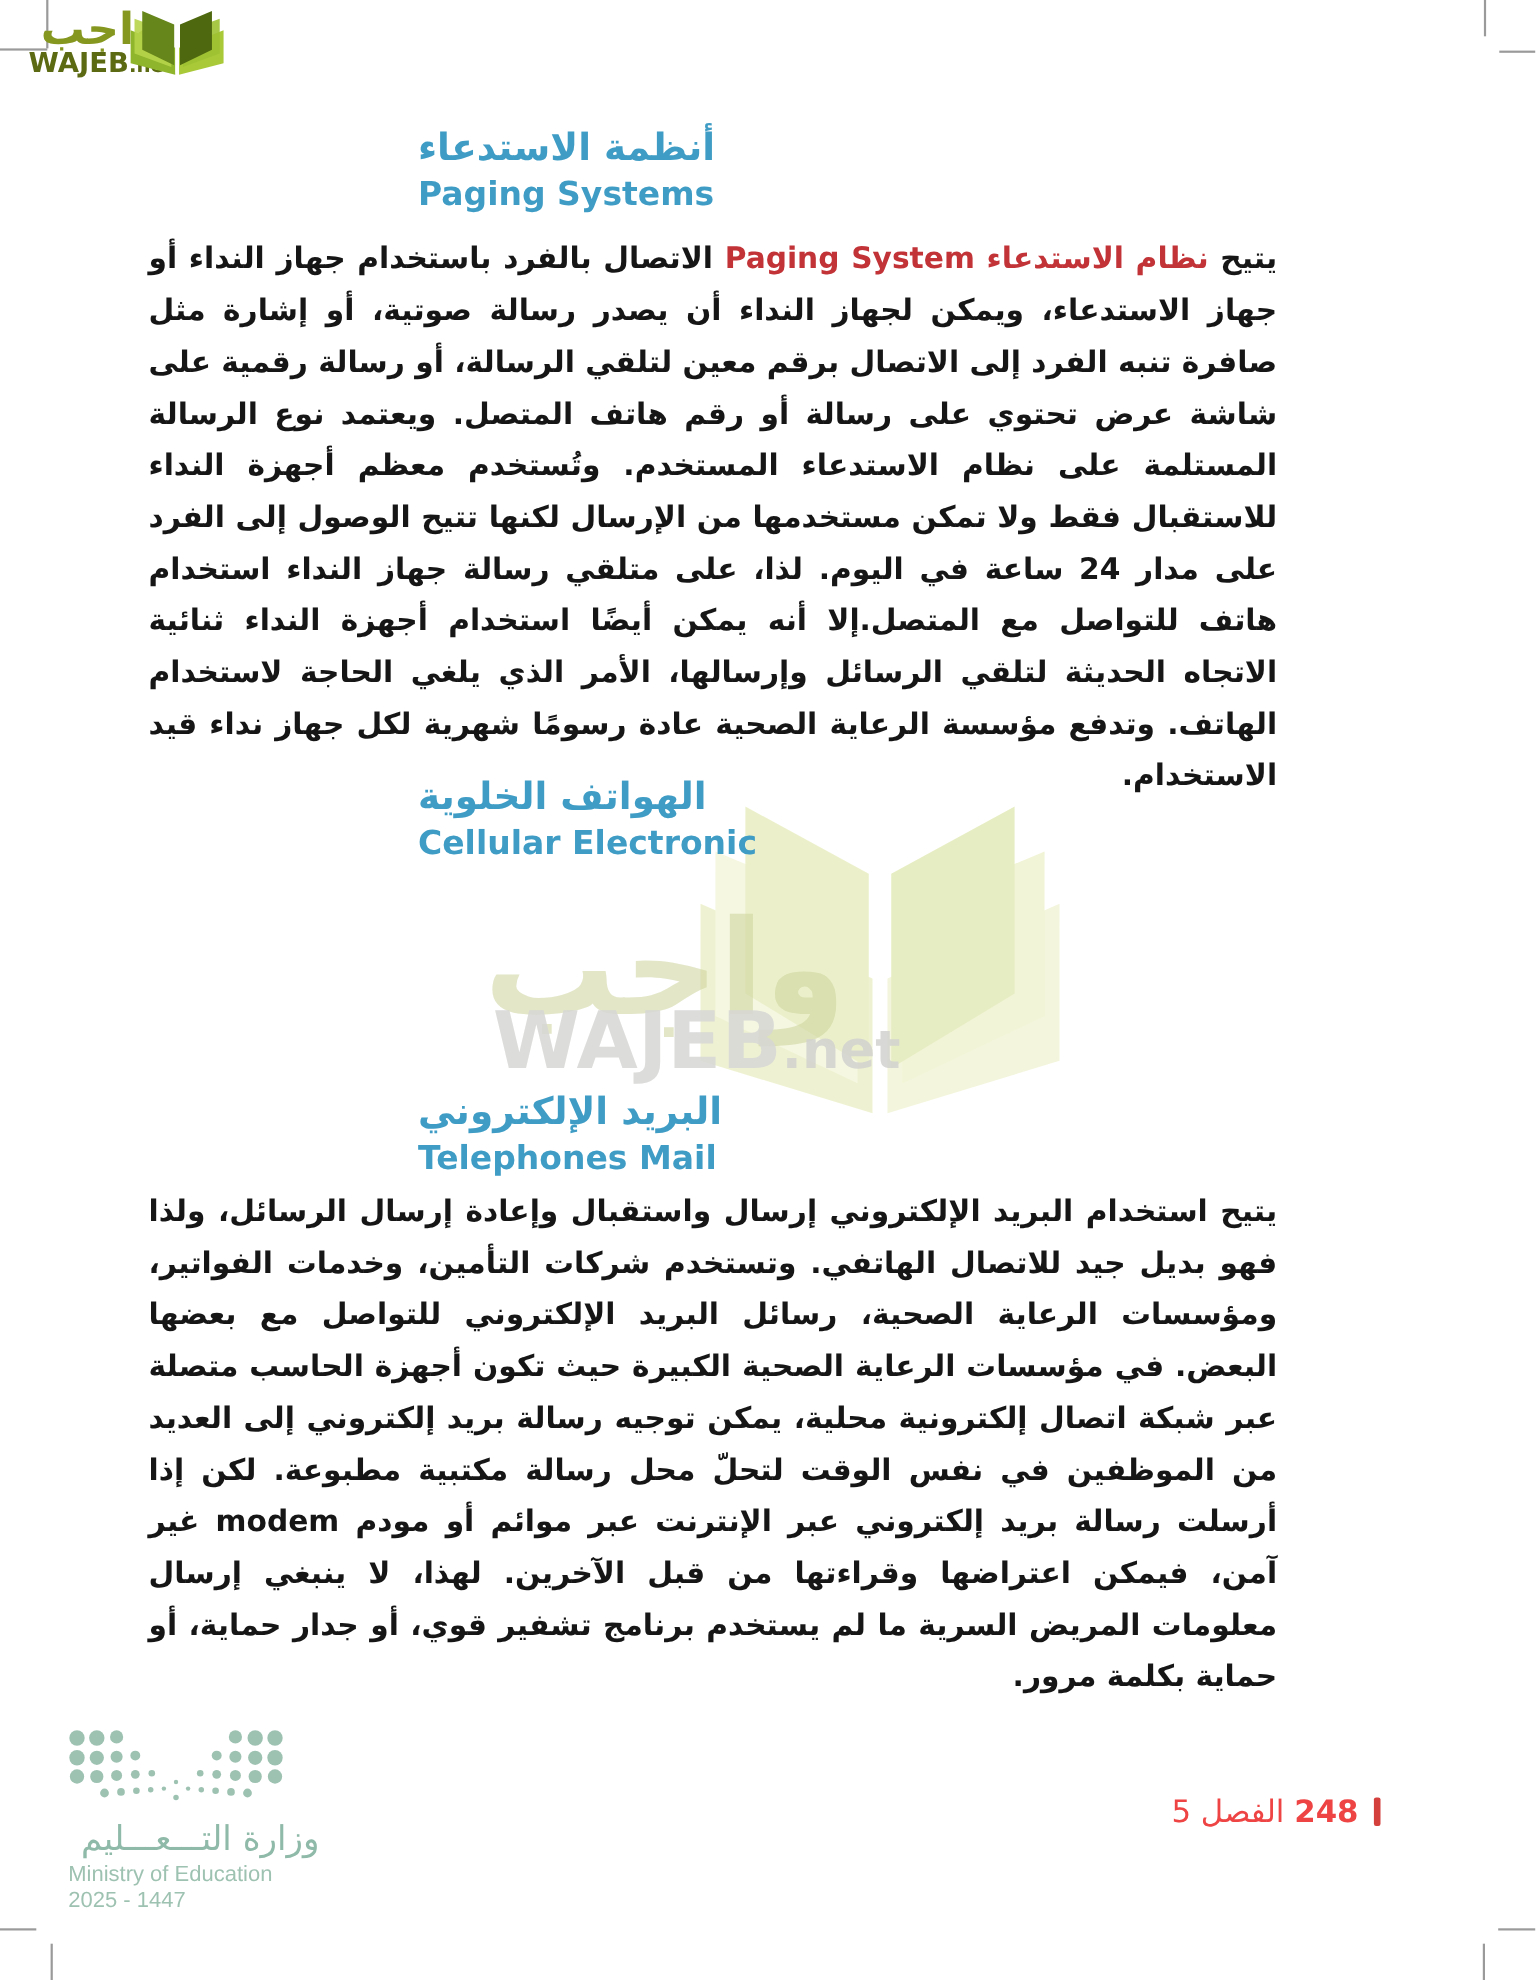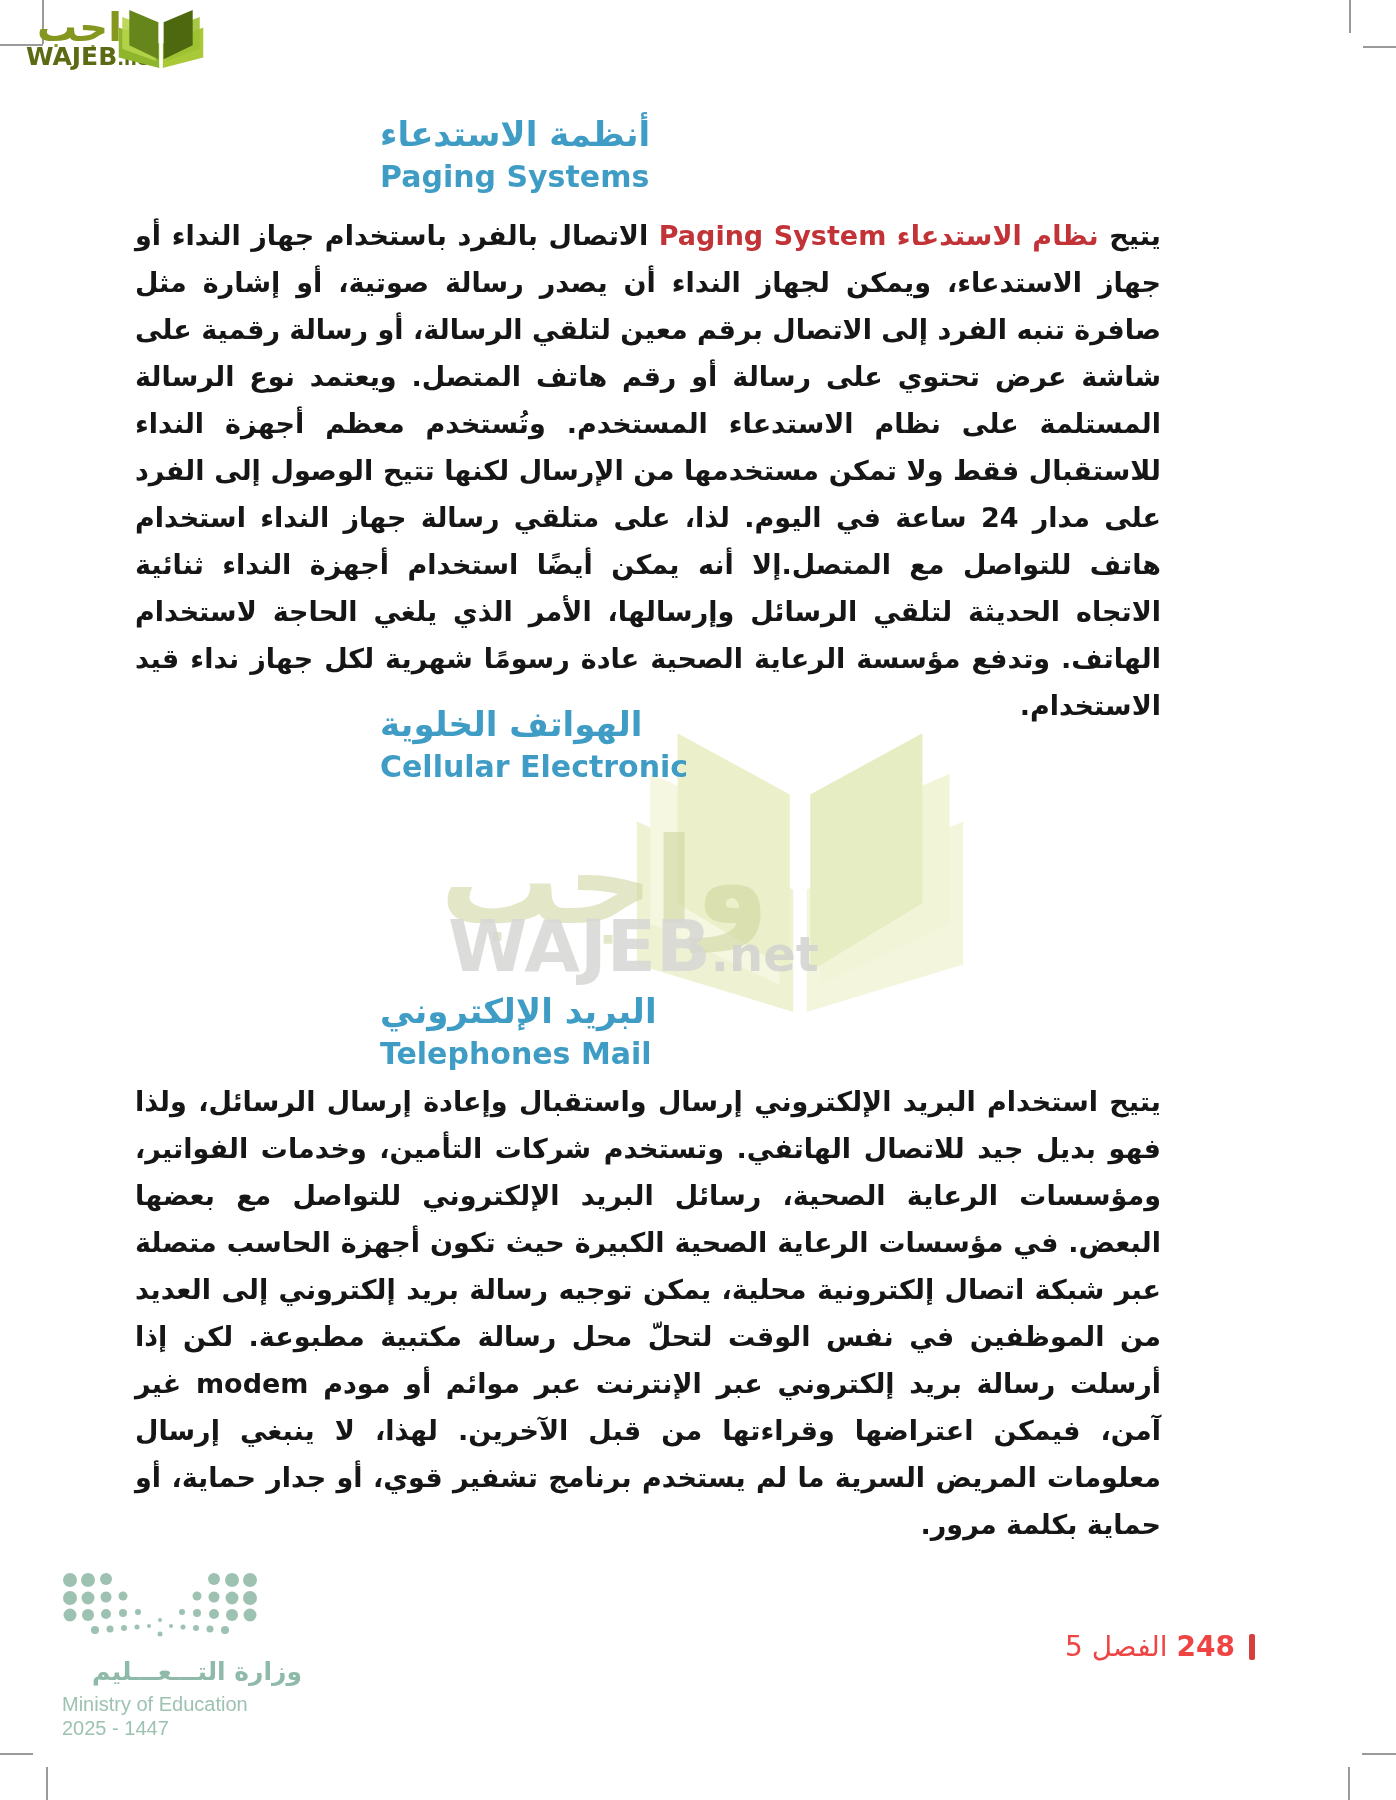--- a/index.html
+++ b/index.html
@@ -51,21 +51,21 @@
   .wm-en .net   { font-size:48px; font-weight:700; color:#d2d2cf; }
 
   
   .footer { position:absolute; top:1630px; right:141px; display:flex; flex-direction:row; align-items:center; z-index:2; }
   .footer .label { direction:rtl; font-size:28px; color:#ef4444; }
   .footer .label b { font-weight:700; }
   .footer .bar { width:6px; height:26px; background:#d4403c; border-radius:2px; margin-left:14px; }
 
   
   .ministry { position:absolute; left:62px; top:1570px; width:240px; color:#93bbaa; z-index:2; }
-  .ministry .wordmark { font-size:25px; font-weight:700; color:#8fb9a8; margin-top:6px; direction:rtl; text-align:right; line-height:36px; }
+  .ministry .wordmark { font-size:31px; font-weight:400; color:#8fb9a8; margin-top:6px; direction:rtl; text-align:center; line-height:36px; }
   .ministry .en   { font-size:20px; font-weight:400; color:#9ec2b2; line-height:24px; margin-top:2px; font-family:"Liberation Sans", sans-serif; }
   .ministry .year { font-size:20px; font-weight:400; color:#9ec2b2; line-height:24px; font-family:"Liberation Sans", sans-serif; }
 </style>
 </head>
 <body>
 
 <div class="page">
 
   <div class="crop" style="left:42px; top:0; width:2px; height:44px;"></div>
   <div class="crop" style="left:0; top:44px; width:43px; height:2px;"></div>

